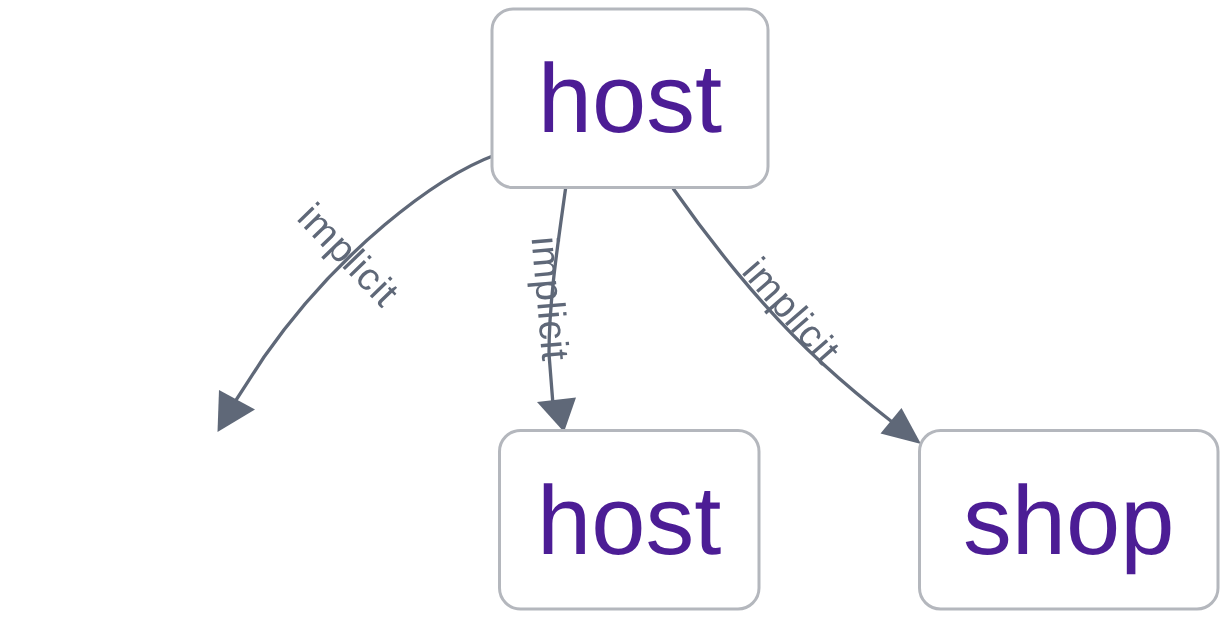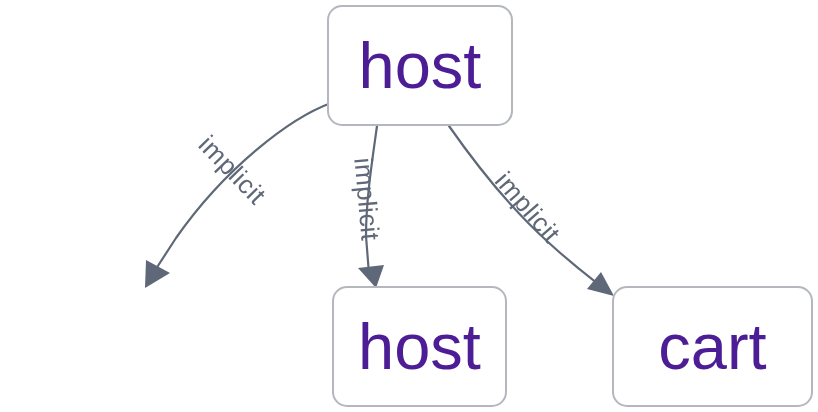--- a/index.html
+++ b/index.html
@@ -97,16 +97,16 @@
   <div class="node" id="node-host">
     <span class="node-label">host</span>
   </div>
 
 
   <div class="node" id="node-cart">
     <span class="node-label">host</span>
   </div>
 
   <div class="node" id="node-shop">
-    <span class="node-label">cart</span>
+    <span class="node-label">shop</span>
   </div>
 
 </div>
 
 </body></html>

